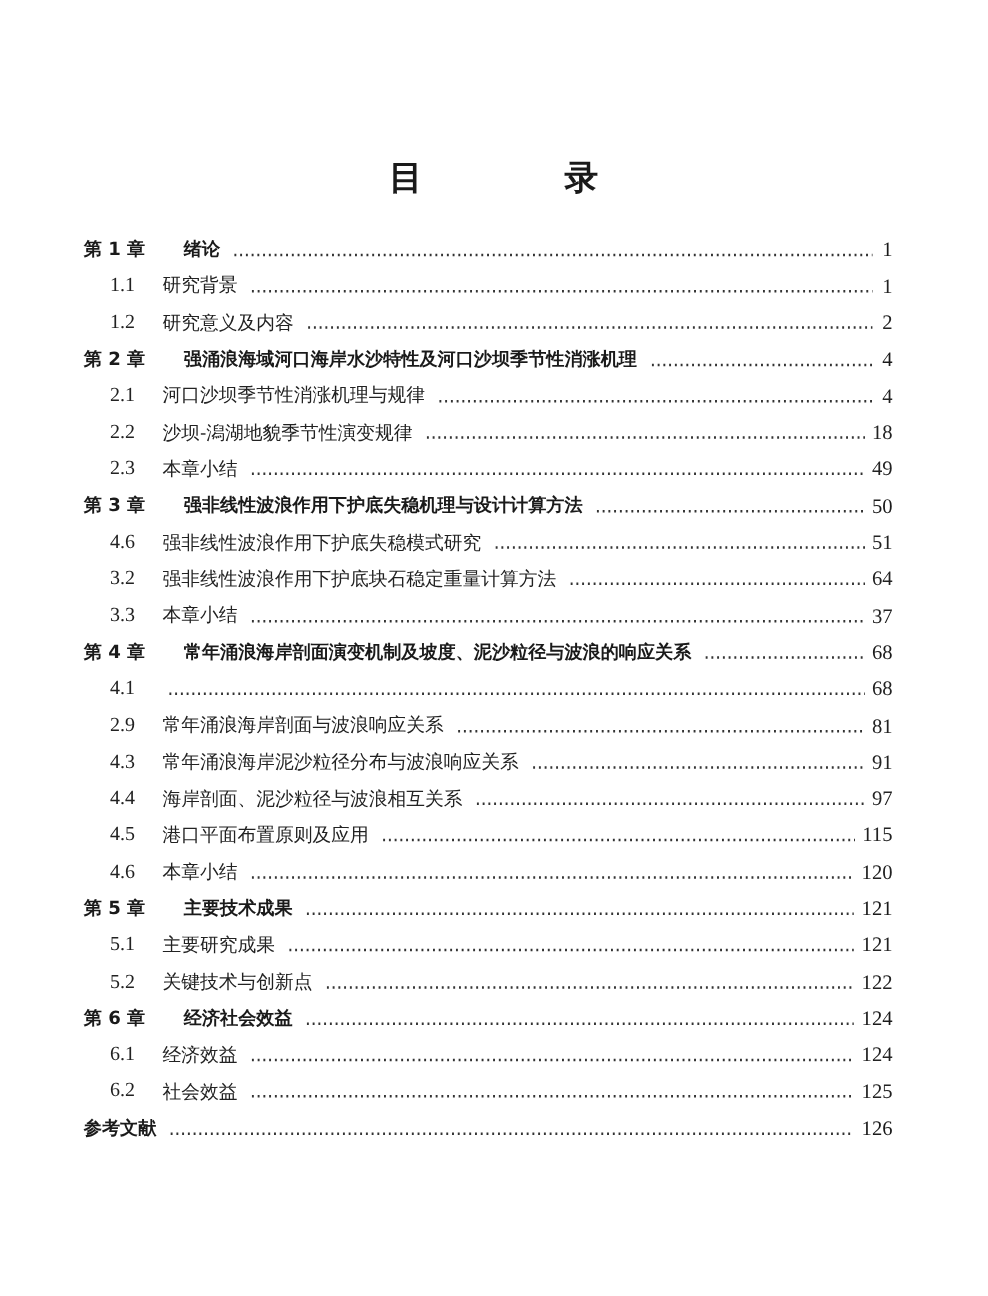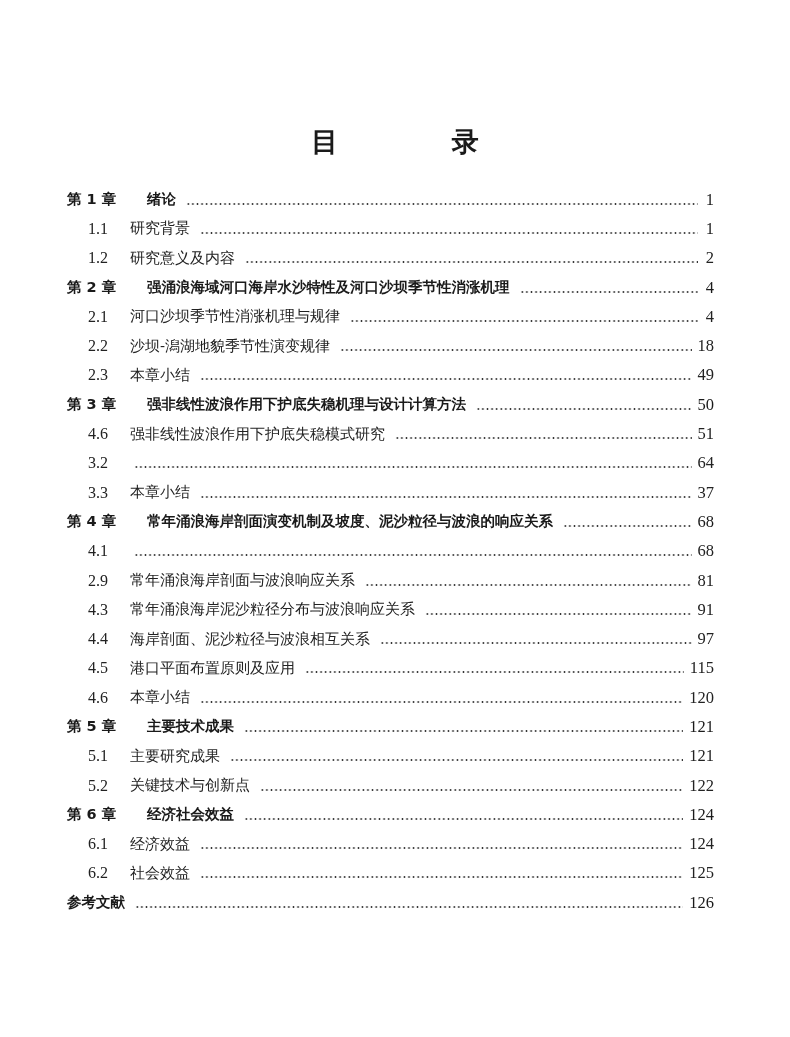--- a/index.html
+++ b/index.html
@@ -154,20 +154,21 @@
       <span class="page-num">50</span>
     </li>
     <li class="row section">
       <span class="num">4.6</span>
       <span class="label">强非线性波浪作用下护底失稳模式研究</span>
       <span class="leader"></span>
       <span class="page-num">51</span>
     </li>
     <li class="row section">
       <span class="num">3.2</span>
+      <span class="label">强非线性波浪作用下护底块石稳定重量计算方法</span>
       <span class="leader"></span>
       <span class="page-num">64</span>
     </li>
     <li class="row section">
       <span class="num">3.3</span>
       <span class="label">本章小结</span>
       <span class="leader"></span>
       <span class="page-num">37</span>
     </li>
     <li class="row chapter">

